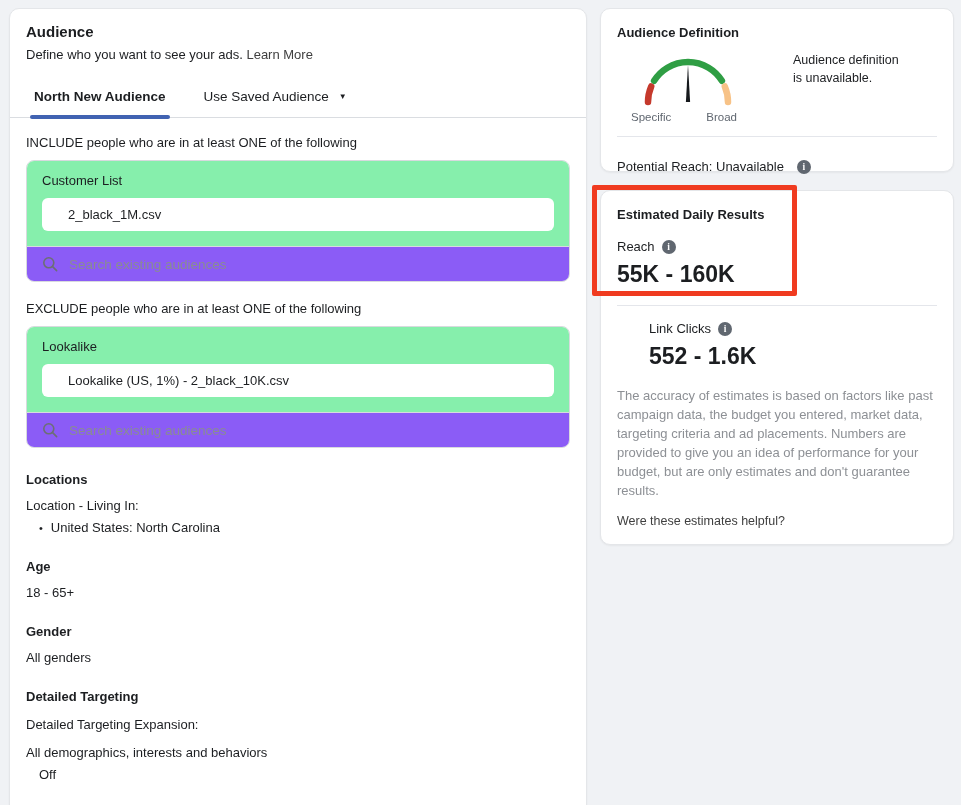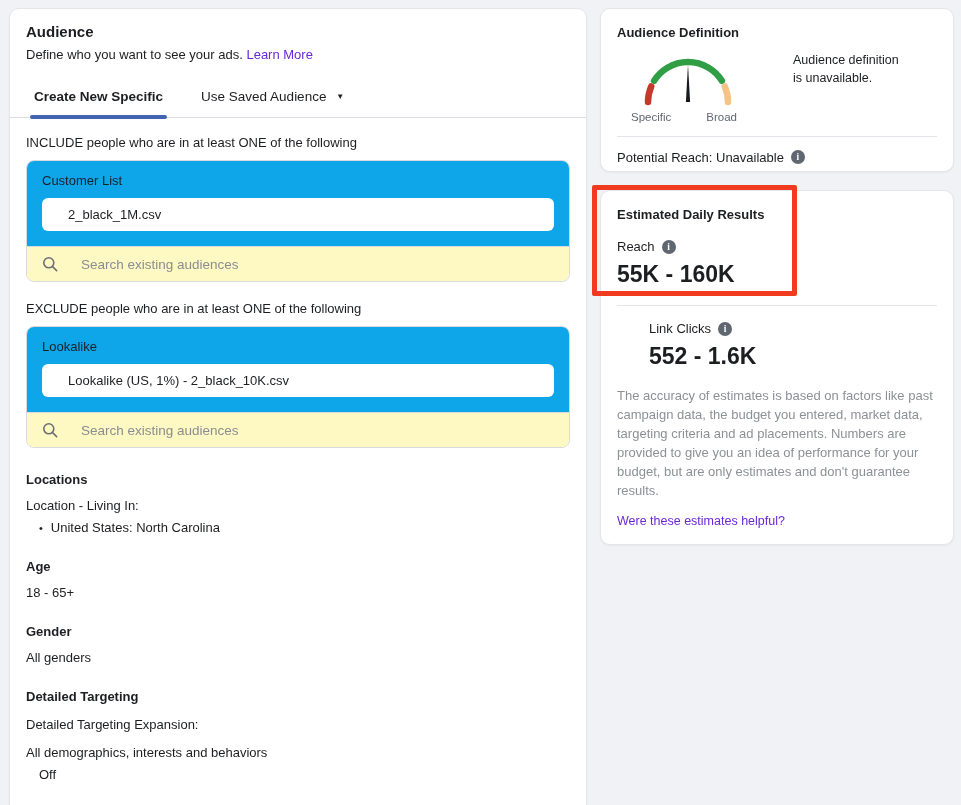--- a/index.html
+++ b/index.html
@@ -19,68 +19,68 @@
     box-shadow:0 1px 2px rgba(0,0,0,.05);
   }
   
   .left-panel {
     position:absolute; left:9px; top:8px;
     width:578px; height:820px;
     padding:14px 16px 20px 16px;
   }
   .page-title { font-size:15px; font-weight:bold; }
   .page-subtitle { margin-top:7px; font-size:13px; color:#1c1e21; }
-  .link { color:#6d28d9; cursor:pointer; text-decoration:none; }
+  .link { color:#404040; cursor:pointer; text-decoration:none; }
   .tabs {
     margin:27px -16px 0 -16px;
     padding:0 24px;
     display:flex; gap:38px;
     border-bottom:1px solid #dadde1;
   }
   .tab { position:relative; padding-bottom:13px; font-size:13.5px; color:#1c1e21; cursor:pointer; }
   .tab.active { font-weight:bold; }
   .tab.active::after {
     content:""; position:absolute; left:-4px; right:-4px; bottom:-2px;
     height:4px; background:#4163b2; border-radius:2px;
   }
   .tab .caret { margin-left:6px; }
   .caret { font-size:8px; color:#1c1e21; vertical-align:2px; }
   .custom-row { margin-top:22px; display:flex; justify-content:space-between; align-items:center; }
   .sec-heading { font-weight:bold; font-size:13px; }
   .create-new { font-size:13px; cursor:pointer; display:flex; align-items:center; gap:12px; padding-right:6px; }
   .instruction { margin-top:17px; font-size:13px; }
   .aud-box { margin-top:10px; border:1px solid #d8dade; border-radius:8px; overflow:hidden; }
-  .aud-box-top { background:#0ea5e9; padding:12px 15px 15px 15px; }
+  .aud-box-top { background:#86efac; padding:12px 15px 15px 15px; }
   .aud-box-label { font-size:13px; }
   .value-pill {
     margin-top:10px; background:#fff; border-radius:6px;
     padding:9px 26px; font-size:13px; cursor:default;
   }
-  .box-search { display:flex; align-items:center; gap:23px; padding:9px 15px; background:#fef9c3; border-top:1px solid #d8dade; }
+  .box-search { display:flex; align-items:center; gap:11px; padding:9px 15px; background:#8b5cf6; border-top:1px solid #d8dade; }
   .box-search svg { flex:0 0 auto; display:block; }
   .box-search input {
     border:none; outline:none; flex:1; font-size:13.5px;
     font-family:"Liberation Sans", sans-serif; color:#1c1e21; background:transparent;
   }
   .box-search input::placeholder { color:#8a8d91; }
   .section { margin-top:24px; }
   .section .line { margin-top:11px; font-size:13px; }
   .bullet-row { margin-top:7px; display:flex; gap:8px; padding-left:13px; font-size:13px; align-items:baseline; }
   .bullet-glyph { font-size:11px; }
   
   .right-col { position:absolute; left:600px; top:8px; width:354px; }
   .def-card { padding:16px; height:164px; }
   .card-title { font-size:13px; font-weight:bold; }
   .gauge-row { display:flex; margin-top:8px; }
   .gauge-block { margin-left:14px; width:114px; }
   .gauge-labels { display:flex; justify-content:space-between; font-size:11.5px; color:#606770; margin-top:2px; padding-right:8px; }
   .def-message { margin-left:48px; width:112px; font-size:12.5px; line-height:1.4; margin-top:4px; }
   .divider { border-top:1px solid #e4e6eb; }
   .def-card .divider { margin-top:13px; }
-  .potential-reach { margin-top:13px; font-size:13px; display:flex; align-items:flex-start; gap:7px; }
+  .potential-reach { margin-top:22px; font-size:13px; display:flex; align-items:flex-end; gap:13px; }
   .info-icon {
     display:inline-flex; width:14px; height:14px; border-radius:50%;
     background:#606770; color:#fff; font-size:9.5px; font-weight:bold;
     align-items:center; justify-content:center; font-style:normal; cursor:pointer;
     font-family:"Liberation Serif", serif;
   }
   .results-card { margin-top:18px; padding:16px; min-height:322px; }
   .metric { margin-top:17px; }
   .metric-label { font-size:13px; display:flex; align-items:center; gap:7px; color:#1c1e21; }
   .metric-value { margin-top:7px; font-size:23px; font-weight:bold; }
@@ -102,21 +102,21 @@
 
 <div class="card left-panel">
   <div class="page-title">Audience</div>
   <div class="page-subtitle">
     <span>Define who you want to see your ads.</span>
     <a class="link">Learn More</a>
   </div>
 
   <div class="tabs">
     <div class="tab active">
-      <span>Create New Specific</span>
+      <span>North New Audience</span>
     </div>
     <div class="tab">
       <span>Use Saved Audience</span>
       <span class="caret">▼</span>
     </div>
   </div>
 
 
   <div class="instruction">INCLUDE people who are in at least ONE of the following</div>
 

